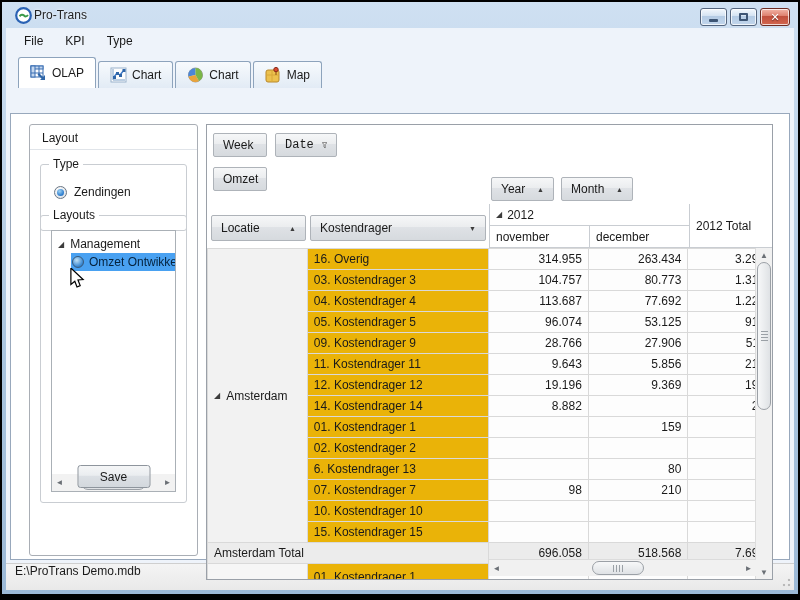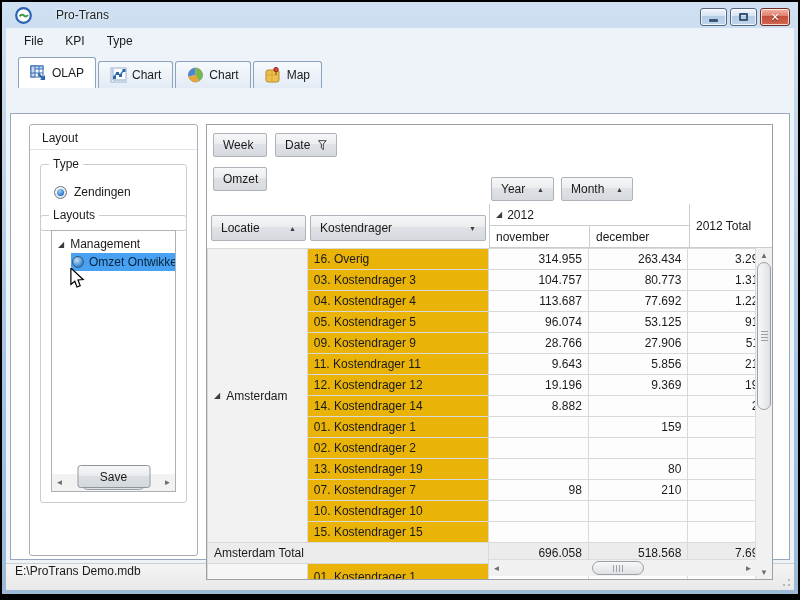--- a/index.html
+++ b/index.html
@@ -3,21 +3,21 @@
 <meta charset="utf-8">
 <style>
   * { margin:0; padding:0; box-sizing:border-box; }
   html,body { width:800px; height:600px; overflow:hidden; }
   body { background:#000; font-family:"Liberation Sans","DejaVu Sans",sans-serif; font-size:12px; color:#1a1a1a; }
 
   
   .frame { position:absolute; left:2px; top:2px; right:2px; bottom:6px;
            background:linear-gradient(#cfe0f2,#a9c4de 60%,#9cb9d6); }
   .titlebar { position:absolute; left:0; top:0; right:0; height:26px; display:flex; align-items:center; padding-left:13px; }
-  .title-text { margin-left:24px; color:#222; text-shadow:0 0 3px #fff; }
+  .title-text { margin-left:2px; color:#222; text-shadow:0 0 3px #fff; }
   .winbtns { position:absolute; right:8px; top:6px; display:flex; gap:3px; }
   .wbtn { width:27px; height:18px; border:1px solid #54657e; border-radius:3px;
           background:linear-gradient(#f3f8fd,#d3e2f2 45%,#b4cbe4 46%,#c2d6ec);
           box-shadow:inset 0 0 0 1px rgba(255,255,255,.75); display:flex; align-items:center; justify-content:center; }
   .wbtn.close { width:30px; background:linear-gradient(#f2b5a8,#dd7d6b 45%,#c14f3d 46%,#d2664f); border-color:#6e2c23; color:#fff; }
   .glyph-min { width:9px; height:3px; background:#3d5574; border-radius:1px; margin-top:6px; }
   .glyph-max { width:9px; height:8px; border:2px solid #3d5574; border-radius:1px; }
   .glyph-x { color:#fff; font-weight:bold; font-size:11px; text-shadow:0 1px 1px #70241b; }
 
   
@@ -236,21 +236,21 @@
           </div>
           <div class="save-btn">Save</div>
         </div>
       </div>
 
       <div class="grid-box">
 
         <div class="pbtn" style="left:6px; top:8px; width:54px;">
           <span>Week</span>
         </div>
-        <div class="pbtn" style="left:68px; top:8px; width:62px;">
+        <div class="pbtn" style="left:68px; top:8px; width:62px;font-family:Liberation Mono, monospace;">
           <span>Date</span>
           <svg width="9" height="11" viewBox="0 0 9 11">
             <path d="M0.5 0.5 h8 l-3 3.4 v6 l-2 -2 v-4 z" fill="#fff" stroke="#333"></path>
           </svg>
         </div>
 
         <div class="pbtn" style="left:6px; top:42px; width:54px;">
           <span>Omzet</span>
         </div>
 
@@ -348,21 +348,21 @@
                 <td class="c-num">159</td>
                 <td class="c-num c-total">2</td>
               </tr>
               <tr>
                 <td class="c-name">02. Kostendrager 2</td>
                 <td class="c-num"></td>
                 <td class="c-num"></td>
                 <td class="c-num c-total"></td>
               </tr>
               <tr>
-                <td class="c-name">13. Kostendrager 19</td>
+                <td class="c-name">6. Kostendrager 13</td>
                 <td class="c-num"></td>
                 <td class="c-num">80</td>
                 <td class="c-num c-total"></td>
               </tr>
               <tr>
                 <td class="c-name">07. Kostendrager 7</td>
                 <td class="c-num">98</td>
                 <td class="c-num">210</td>
                 <td class="c-num c-total"></td>
               </tr>

